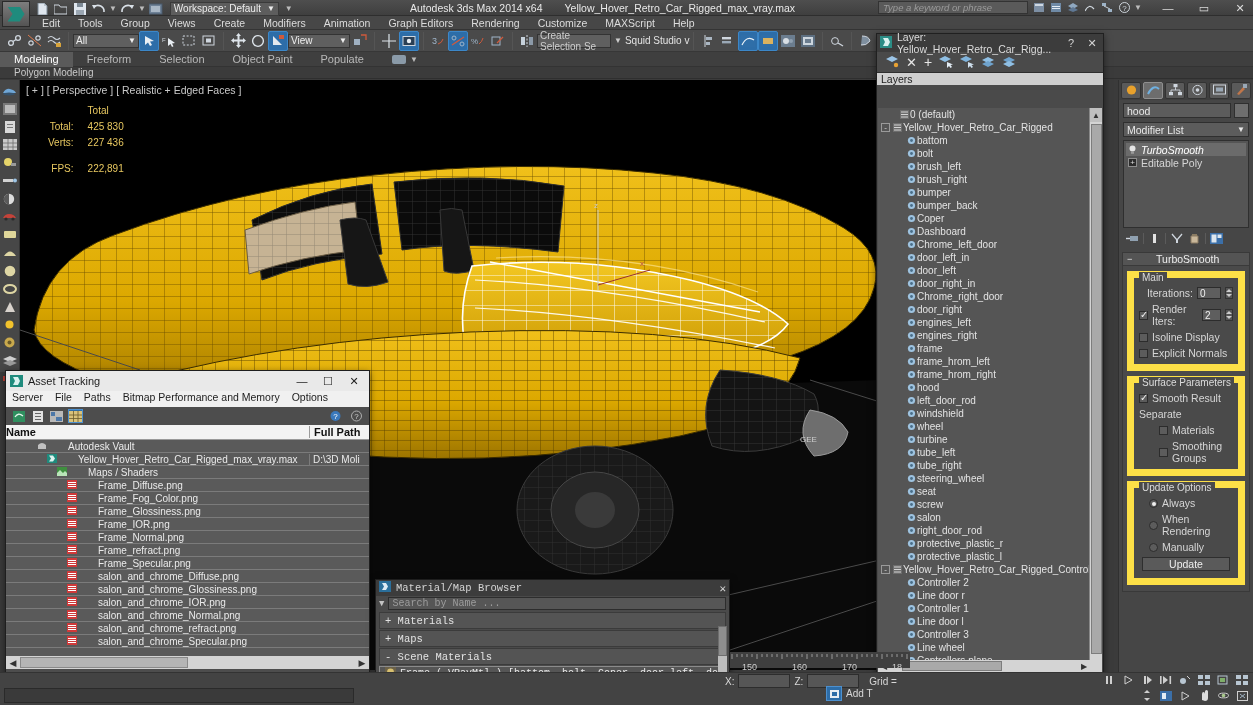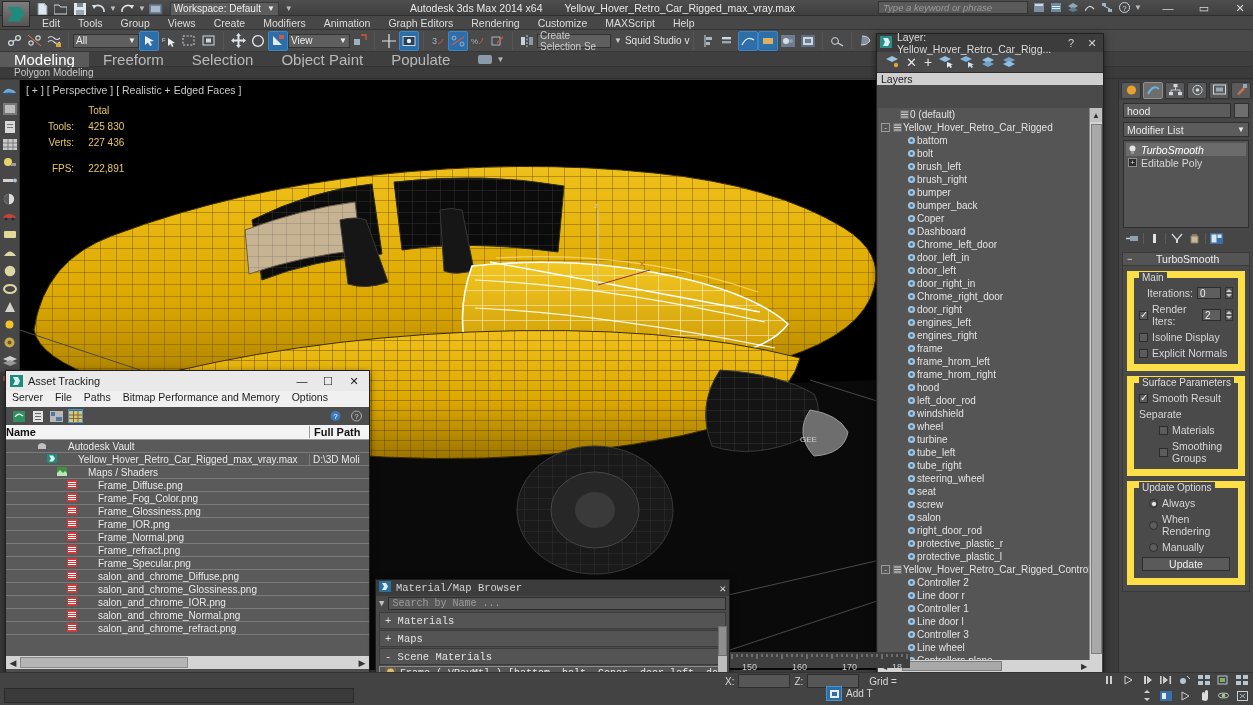--- a/index.html
+++ b/index.html
@@ -39,21 +39,21 @@
 
   
   #maintoolbar { position:absolute; left:0; top:30px; width:1253px; height:22px;
      background:#4a4a4a; border-bottom:1px solid #373737; display:flex; align-items:center; padding-left:4px; }
   #maintoolbar .sel { height:14px; background:#5f5f5f; border:1px solid #333; color:#eee; font-size:10px;
      display:inline-flex; align-items:center; padding:0 2px; }
 
   
   #ribbon { position:absolute; left:0; top:52px; width:1253px; height:15px; background:#3f3f3f;
      border-bottom:1px solid #333; display:flex; align-items:center; }
-  #ribbon .rt { font-size:15px; padding:0 14px; line-height:15px; color:#b9b9b9; }
+  #ribbon .rt { font-size:11px; padding:0 14px; line-height:15px; color:#b9b9b9; }
   #ribbon .rt.act { background:#5a5a5a; color:#fff; }
   #ribbon2 { position:absolute; left:0; top:67px; width:1253px; height:12px; background:#3b3b3b;
      border-bottom:1px solid #2f2f2f; font-size:10px; color:#c8c8c8; padding-left:14px; line-height:12px; }
 
   
   #lefttools { position:absolute; left:0; top:80px; width:20px; height:292px; background:#474747;
      border-right:1px solid #333; padding-top:2px; }
   #lefttools .lt { width:18px; height:17px; margin:0 auto 1px auto; border-radius:2px;
      display:flex; align-items:center; justify-content:center; }
 
@@ -698,21 +698,21 @@
     </svg>
 
     <div id="vp-label">[ + ] [ Perspective ] [ Realistic + Edged Faces ]</div>
     <table id="vp-stats">
       <tbody>
           <tr>
             <td class="lbl"></td>
             <td>Total</td>
           </tr>
       <tr>
-            <td class="lbl">Tools:</td>
+            <td class="lbl">Total:</td>
           <td>425 830</td>
           </tr>
       <tr>
             <td class="lbl">Verts:</td>
           <td>227 436</td>
           </tr>
       <tr>
             <td style="height:8px"></td>
             <td></td>
           </tr>
@@ -1699,20 +1699,33 @@
             <span><svg width="10" height="9" viewBox="0 0 10 9">
                 <rect x="0" y="0" width="10" height="9" fill="#cf3a3a"></rect>
                 <rect x="1" y="2" width="8" height="1" fill="#fff"></rect>
                 <rect x="1" y="4" width="8" height="1" fill="#fff"></rect>
                 <rect x="1" y="6" width="8" height="1" fill="#fff"></rect>
               </svg></span>
             <span>salon_and_chrome_refract.png</span>
           </span>
           <span class="fp"></span>
         </div>
+        <div class="arow">
+          <span class="nm">
+            <span style="display:inline-block;width:40px"></span>
+            <span><svg width="10" height="9" viewBox="0 0 10 9">
+                <rect x="0" y="0" width="10" height="9" fill="#cf3a3a"></rect>
+                <rect x="1" y="2" width="8" height="1" fill="#fff"></rect>
+                <rect x="1" y="4" width="8" height="1" fill="#fff"></rect>
+                <rect x="1" y="6" width="8" height="1" fill="#fff"></rect>
+              </svg></span>
+            <span>salon_and_chrome_Specular.png</span>
+          </span>
+          <span class="fp"></span>
+        </div>
       </div>
     <div id="asset-hscroll">
       <span class="ar">◀</span>
       <span class="thumb"></span>
       <span class="ar" style="margin-left:auto">▶</span>
     </div>
     <div id="asset-status"></div>
   </div>
 
   <div id="matdlg">

